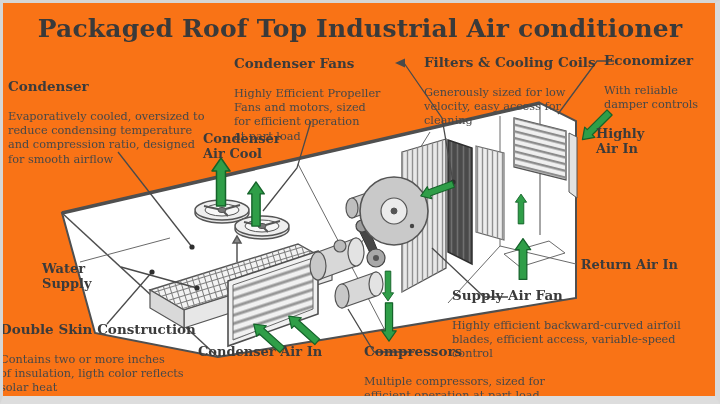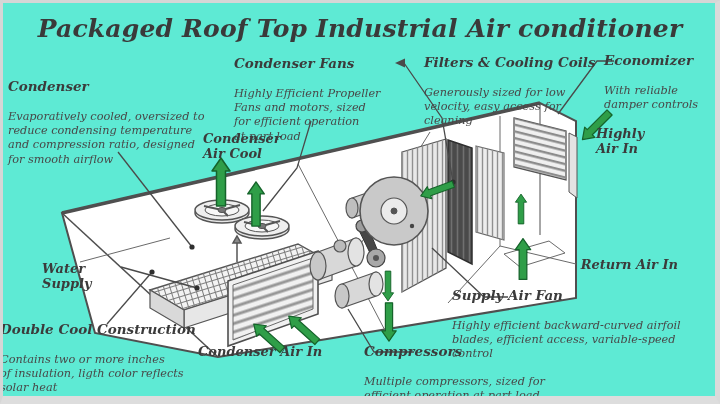--- a/index.html
+++ b/index.html
@@ -1,18 +1,18 @@
 <!DOCTYPE html>
 <html><head>
 <meta charset="utf-8">
 <style>
   html,body{margin:0;padding:0;background:#fff;}
   #stage{
-    position:relative;width:720px;height:404px;background:#5eead4;overflow:hidden;
-    font-family:"DejaVu Serif","Liberation Serif",serif;color:#3e3e3e;font-style:italic;
+    position:relative;width:720px;height:404px;background:#f97316;overflow:hidden;
+    font-family:"DejaVu Serif","Liberation Serif",serif;color:#3e3e3e;
   }
   #frame-border{position:absolute;inset:0;pointer-events:none;z-index:30;
     border-left:3px solid #d6d6d6;border-top:3px solid #d6d6d6;
     border-right:5px solid #dadada;border-bottom:8px solid #dddddd;}
   svg.canvas{position:absolute;left:0;top:0;z-index:1;}
   .title{position:absolute;left:0;right:0;top:14px;text-align:center;
     font-size:25px;font-weight:700;letter-spacing:0.2px;color:#3a3a3a;z-index:10;}
   .lbl{position:absolute;z-index:10;}
   .lbl .h{font-weight:700;font-size:13.5px;line-height:1.15;white-space:pre-line;color:#3b3b3b;}
   .lbl .d{font-size:11.3px;line-height:1.27;white-space:pre-line;color:#484848;margin-top:15px;}
@@ -248,21 +248,21 @@
     <div class="h">Compressors</div>
     <div class="d">Multiple compressors, sized for
 efficient operation at part load</div>
   </div>
 
   <div class="lbl big" id="lbl-cond-air-in">
     <div class="h">Condenser Air In</div>
   </div>
 
   <div class="lbl" id="lbl-double-skin">
-    <div class="h">Double Cool Construction</div>
+    <div class="h">Double Skin Construction</div>
     <div class="d">Contains two or more inches
 of insulation, ligth color reflects
 solar heat</div>
   </div>
 
 
   <div id="frame-border"></div>
 </div>
 
 </body></html>

